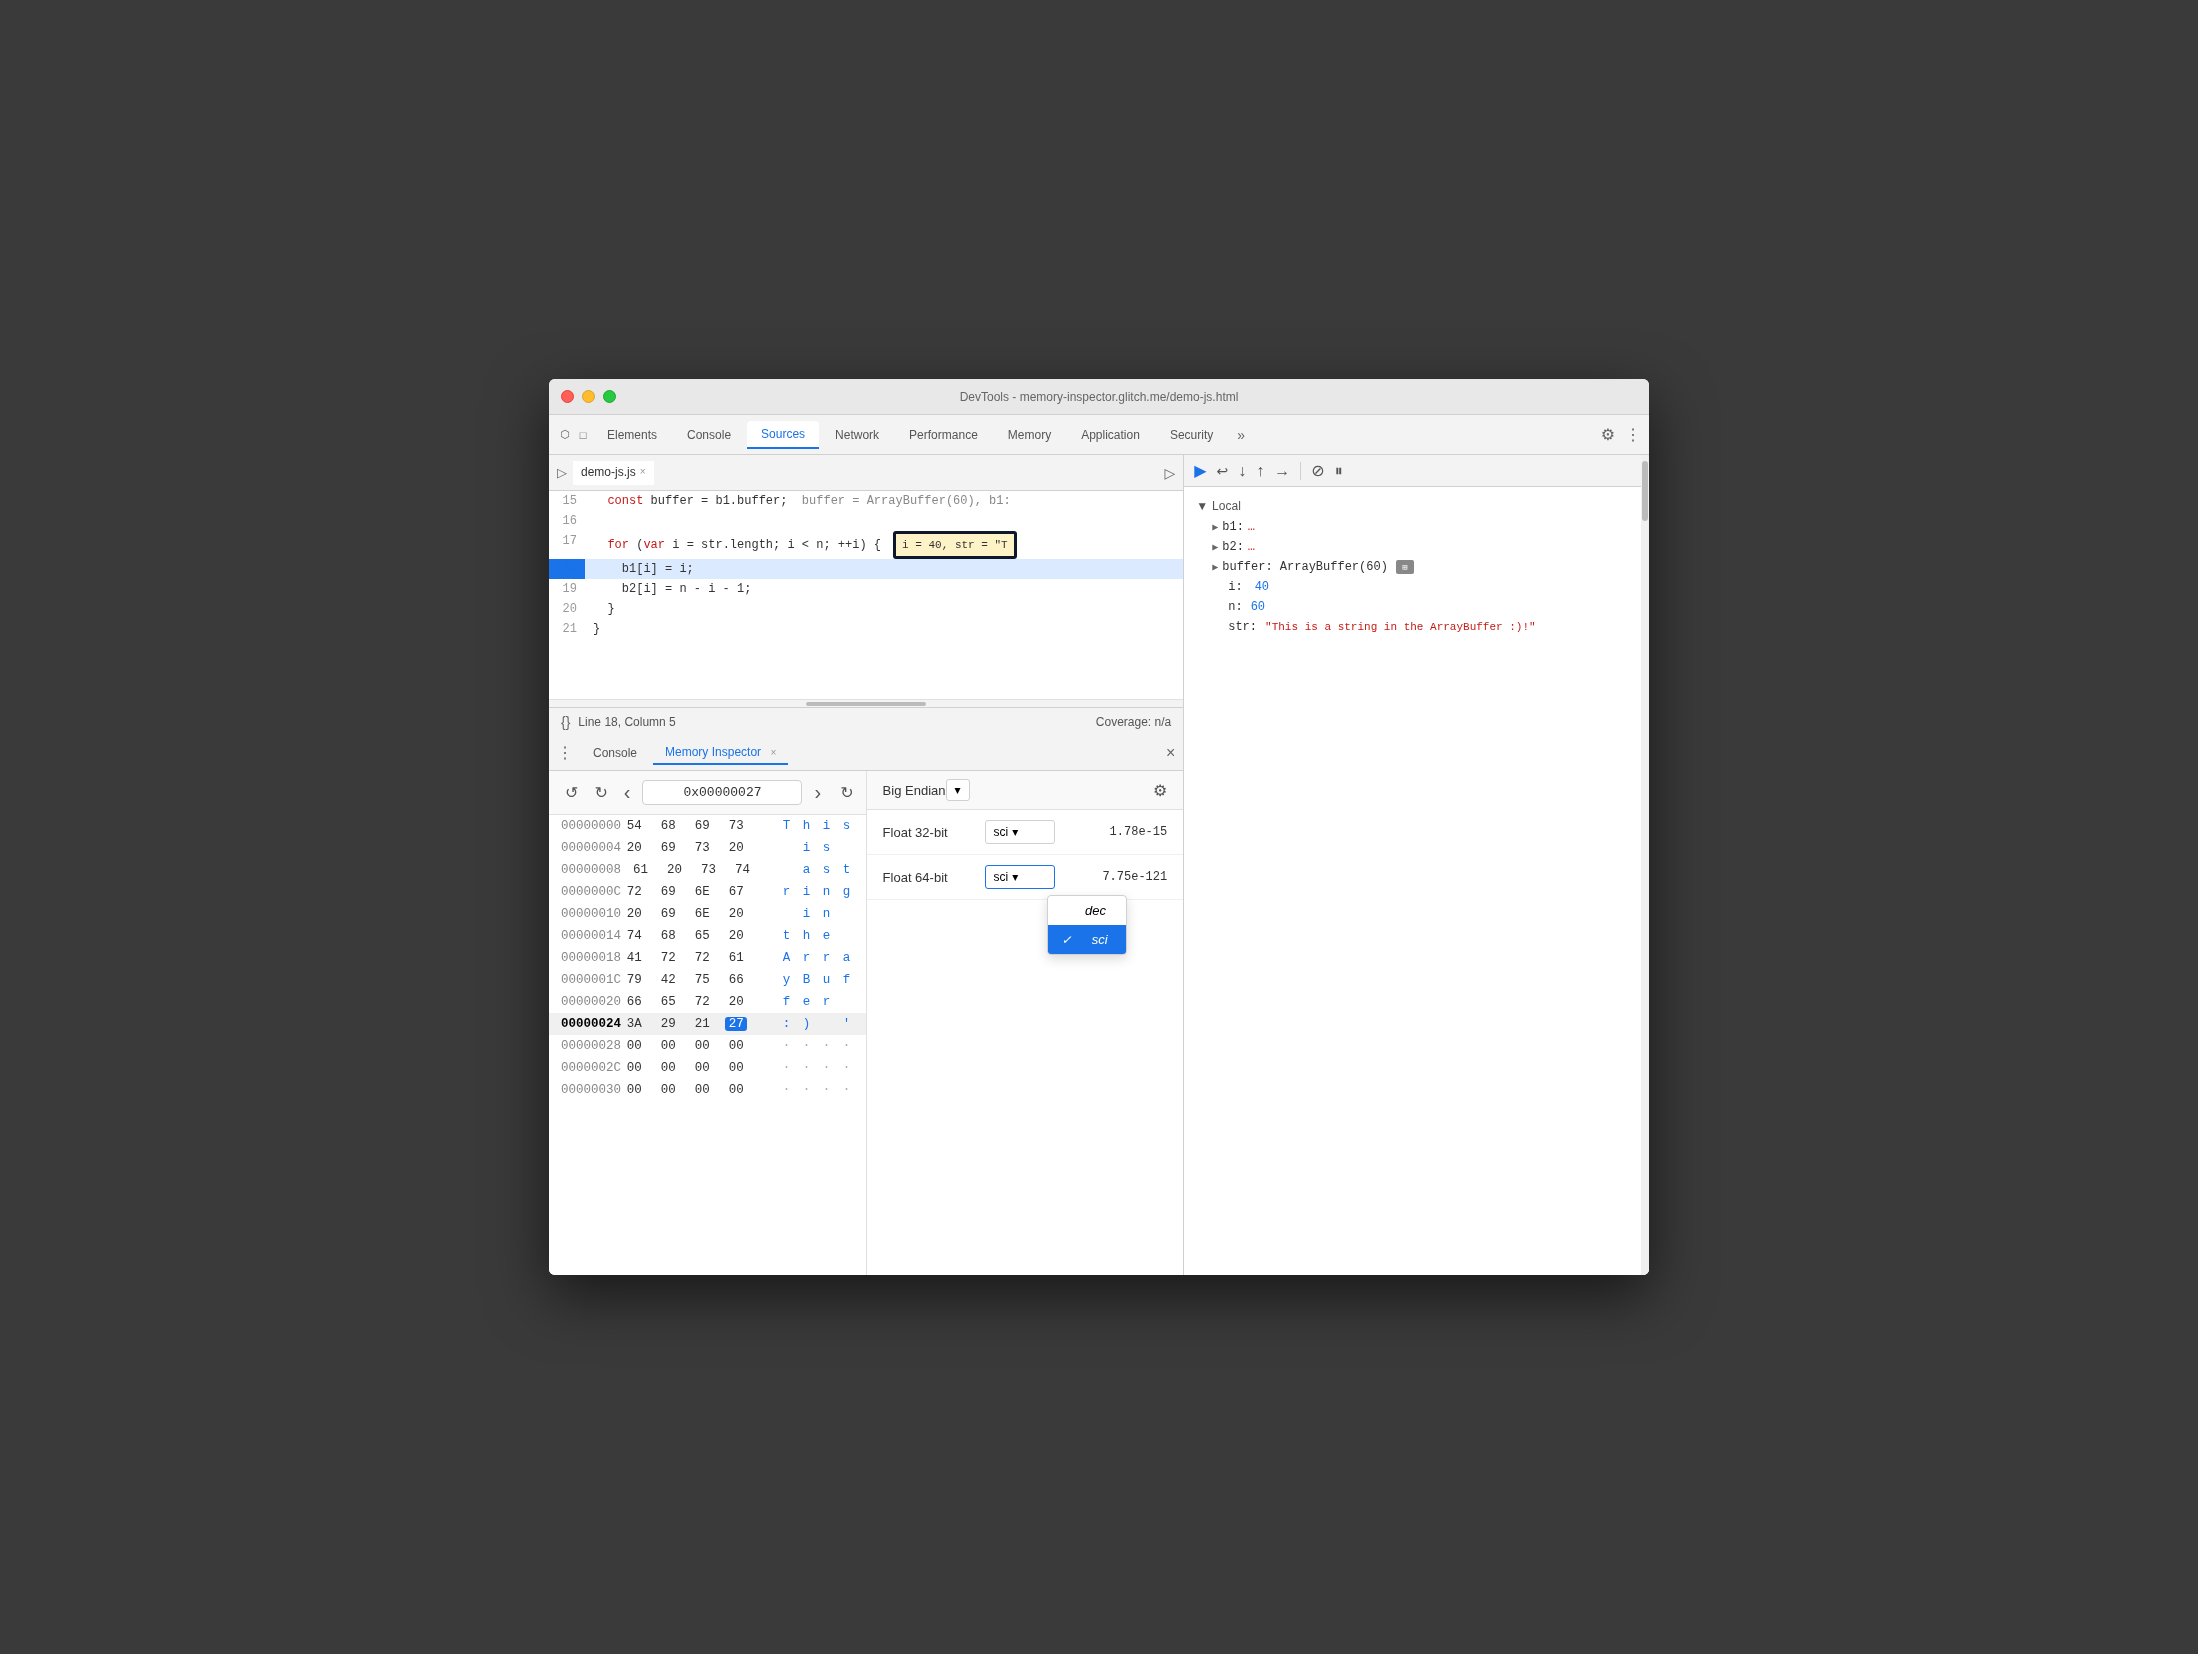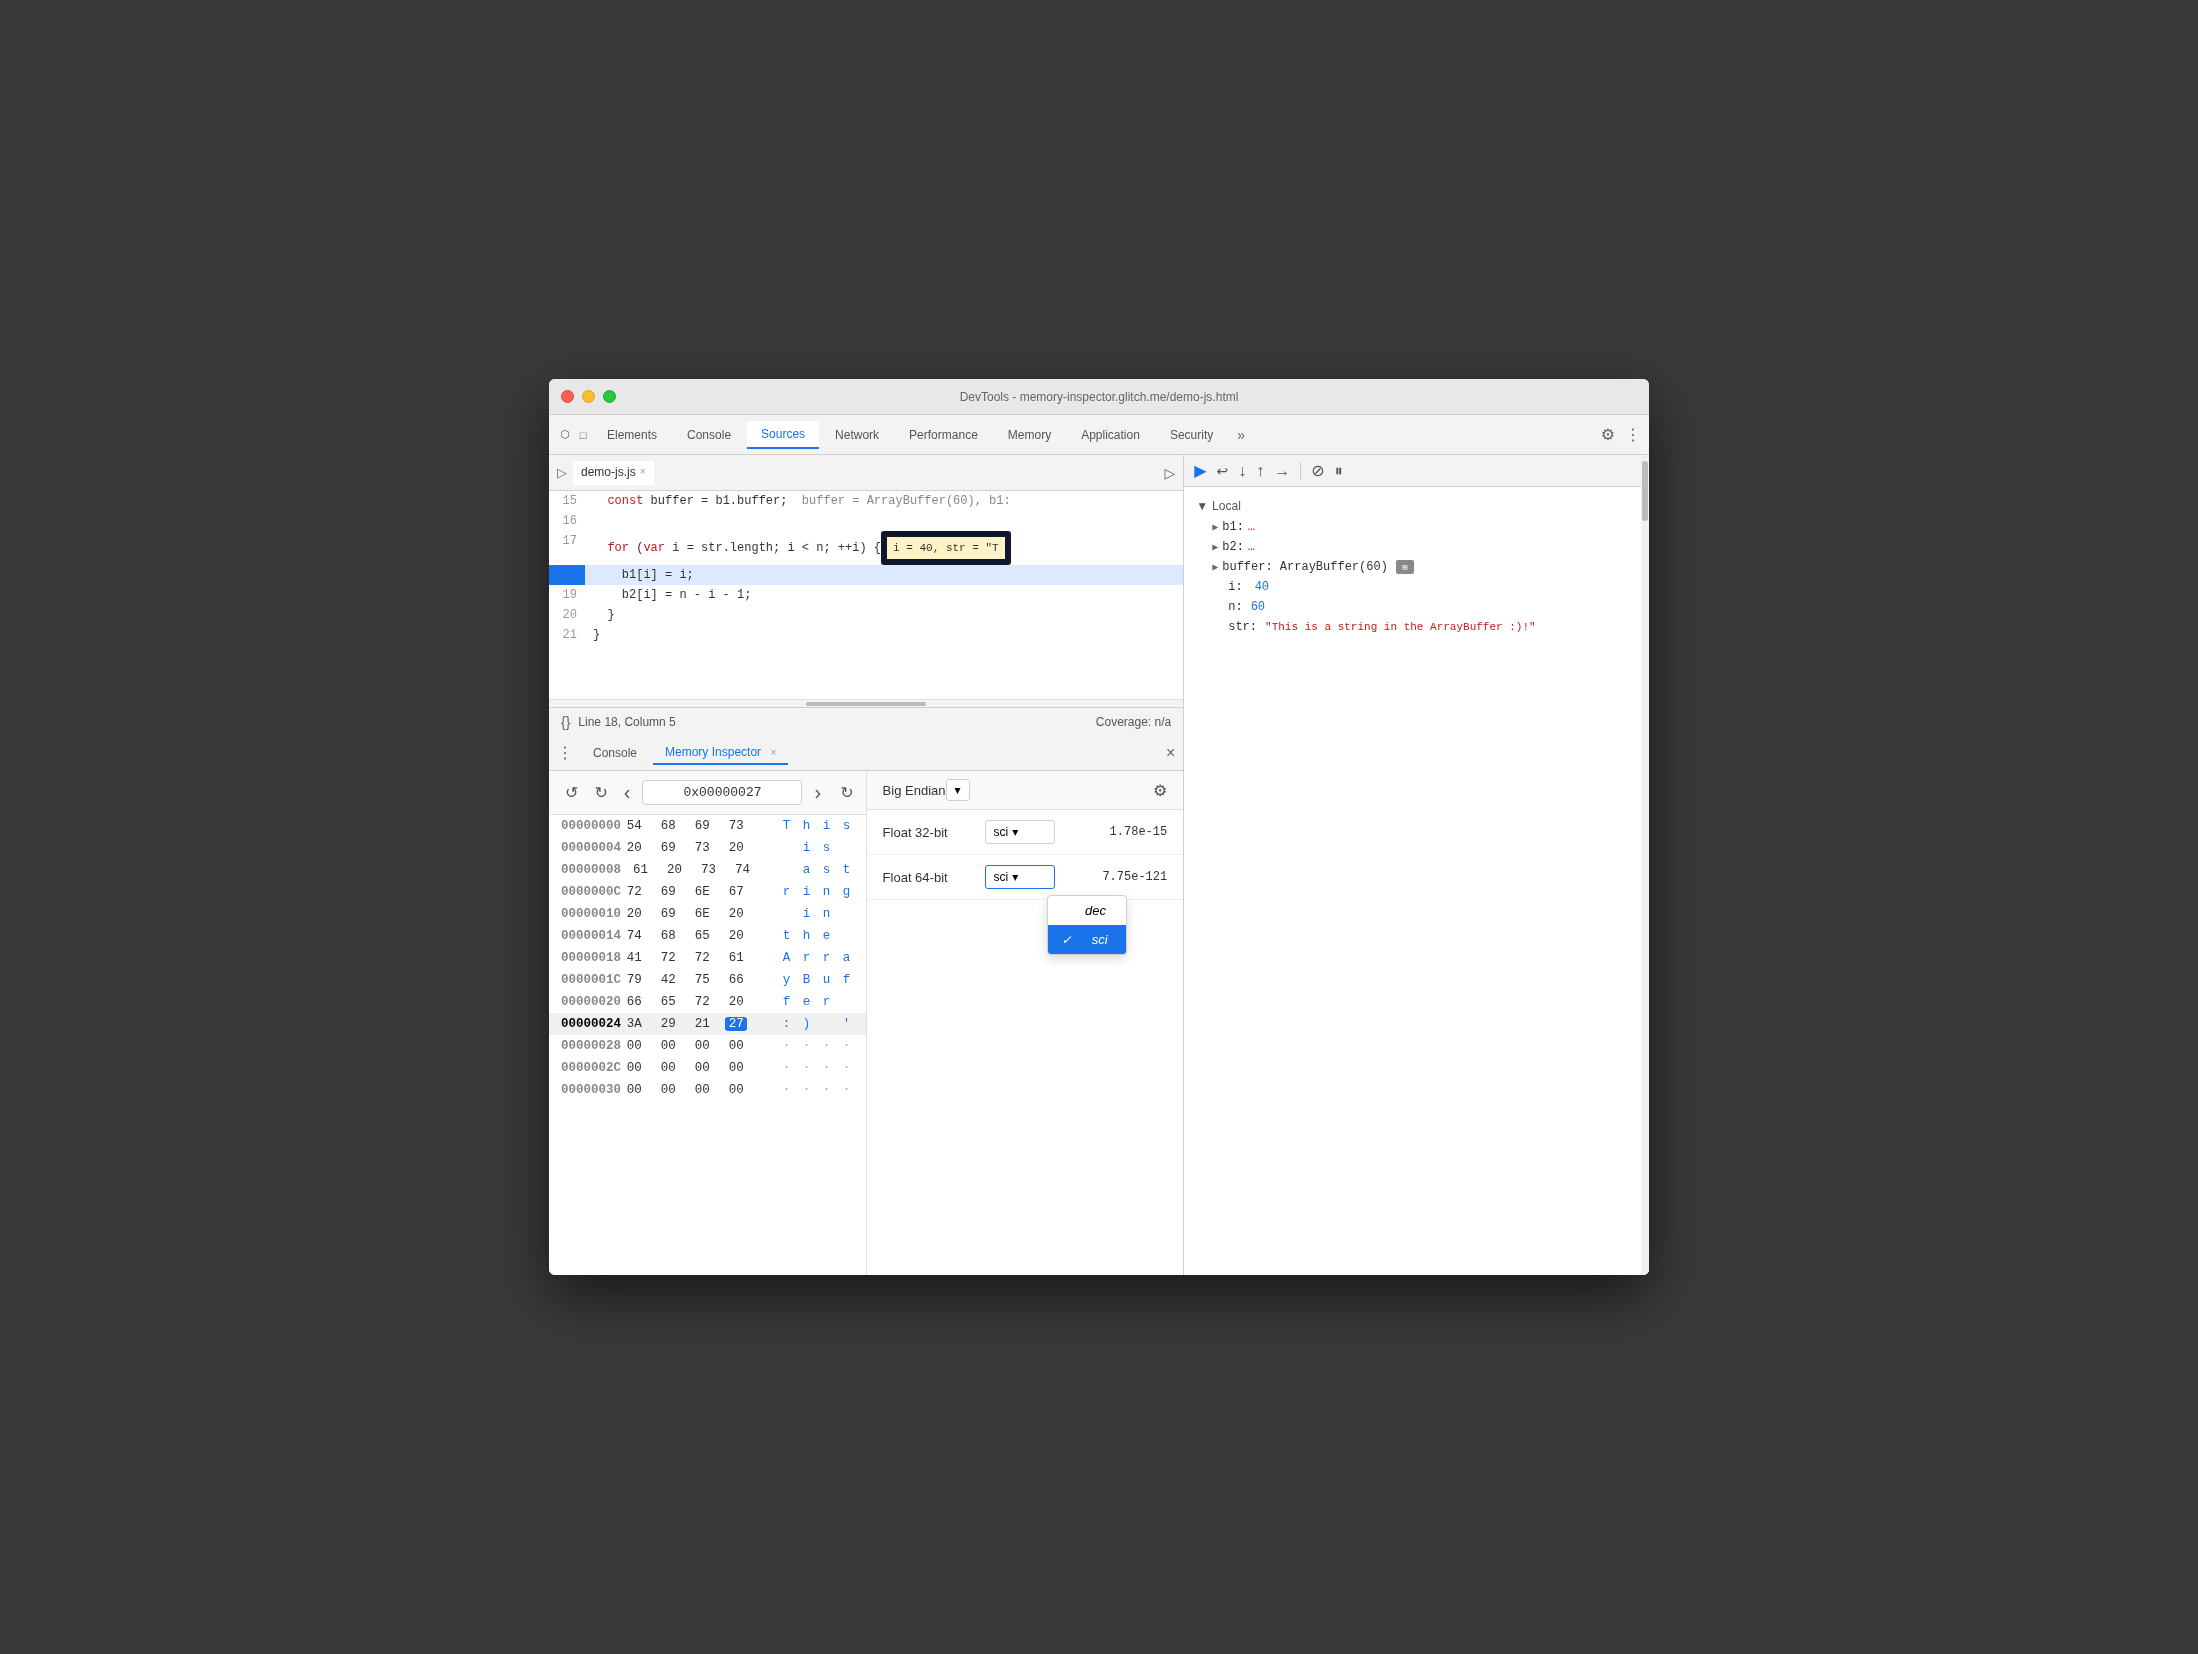--- a/index.html
+++ b/index.html
@@ -181,27 +181,27 @@
       color: #fff;
       font-weight: bold;
     }
     .code-content {
       padding-left: 8px;
       white-space: pre;
       color: #333;
     }
     .code-tooltip {
       background: #fef3c7;
-      border: 6px solid #0f172a;
+      border: 3px solid #0f172a;
       border-radius: 3px;
       padding: 1px 6px;
       font-size: 11px;
       color: #333;
       display: inline-block;
-      margin-left: 0;
+      margin-left: 12px;
     }
     
     .scroll-hint {
       height: 8px;
       background: #f3f3f3;
       border-top: 1px solid #e0e0e0;
       display: flex;
       align-items: center;
       padding: 0 4px;
     }
@@ -339,21 +339,21 @@
       align-items: center;
       min-height: 22px;
       padding: 1px 12px;
     }
     .hex-row.highlighted-row {
       background: #f0f0f0;
     }
     .hex-addr {
       width: 80px;
       color: #888;
-      font-weight: bold;
+      font-weight: normal;
     }
     .hex-addr.bold {
       color: #000;
       font-weight: bold;
     }
     .hex-bytes {
       display: flex;
       gap: 12px;
       width: 180px;
     }

